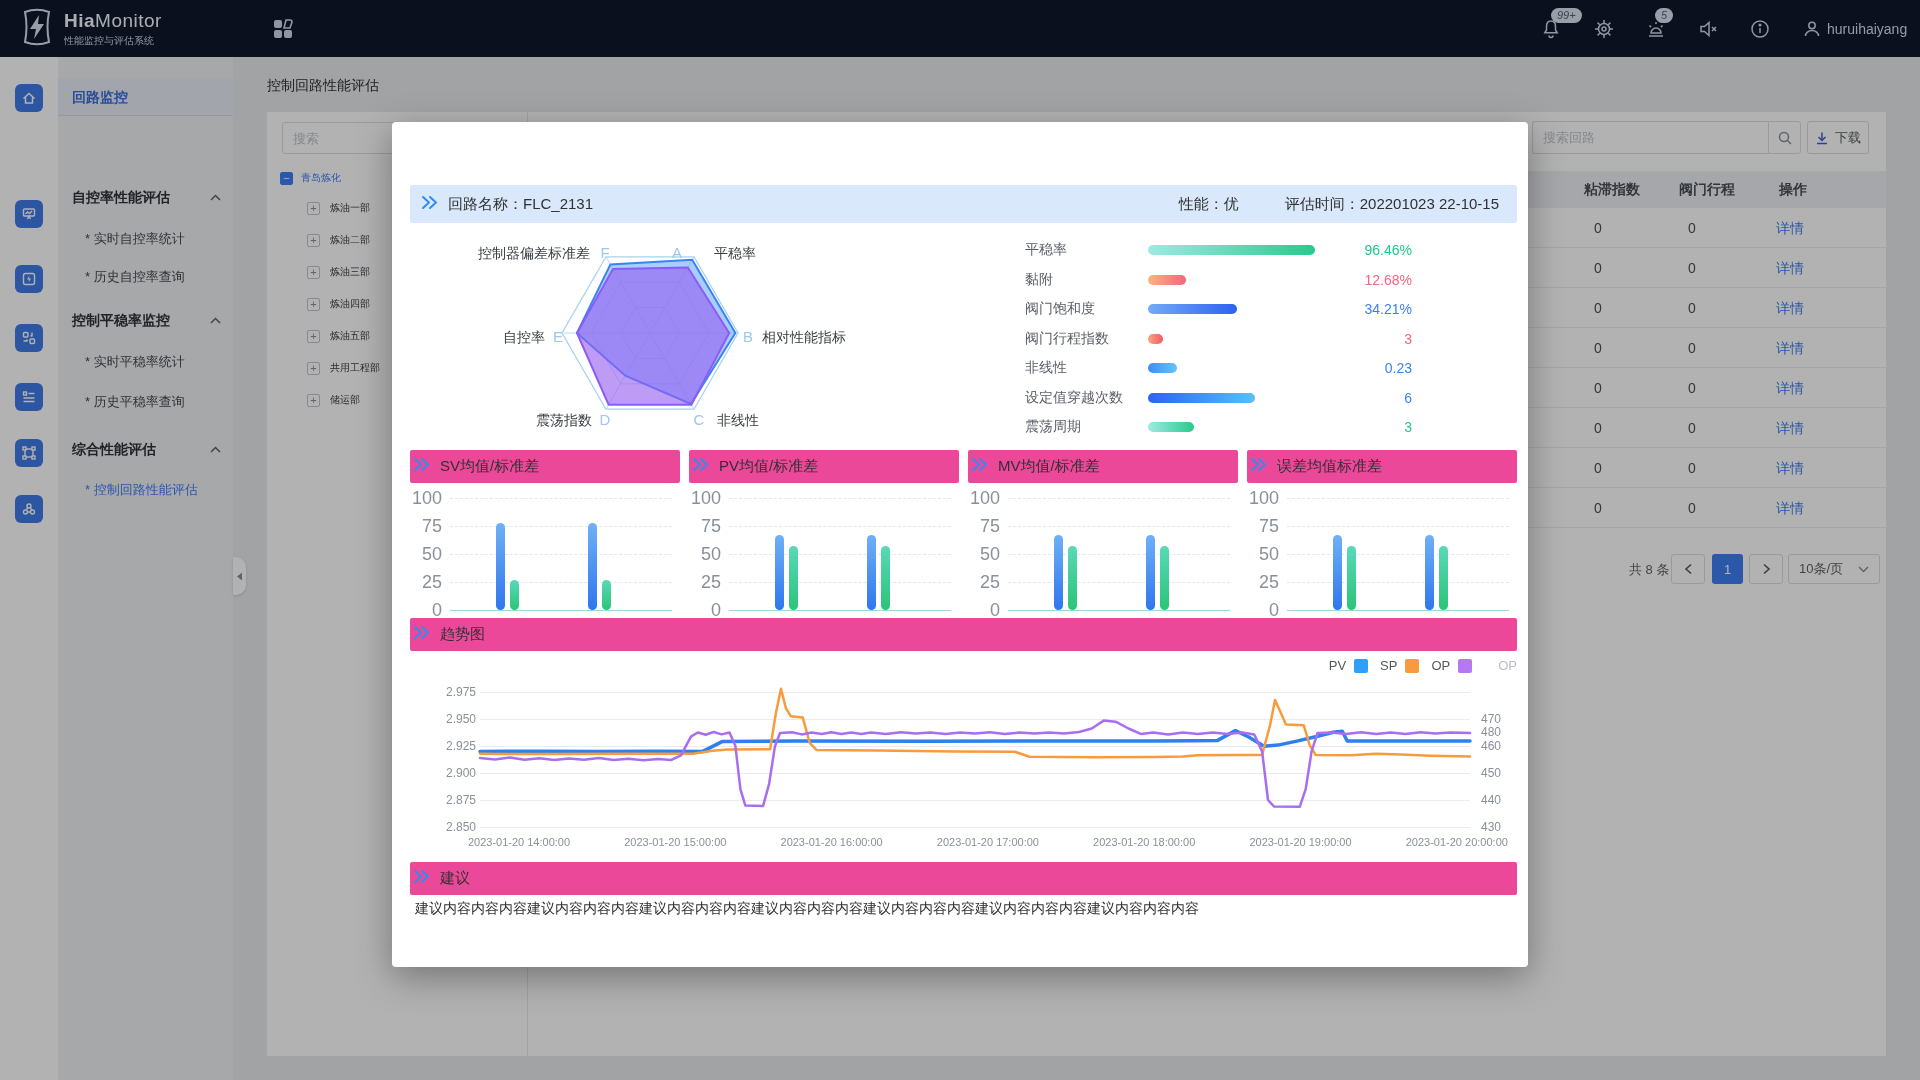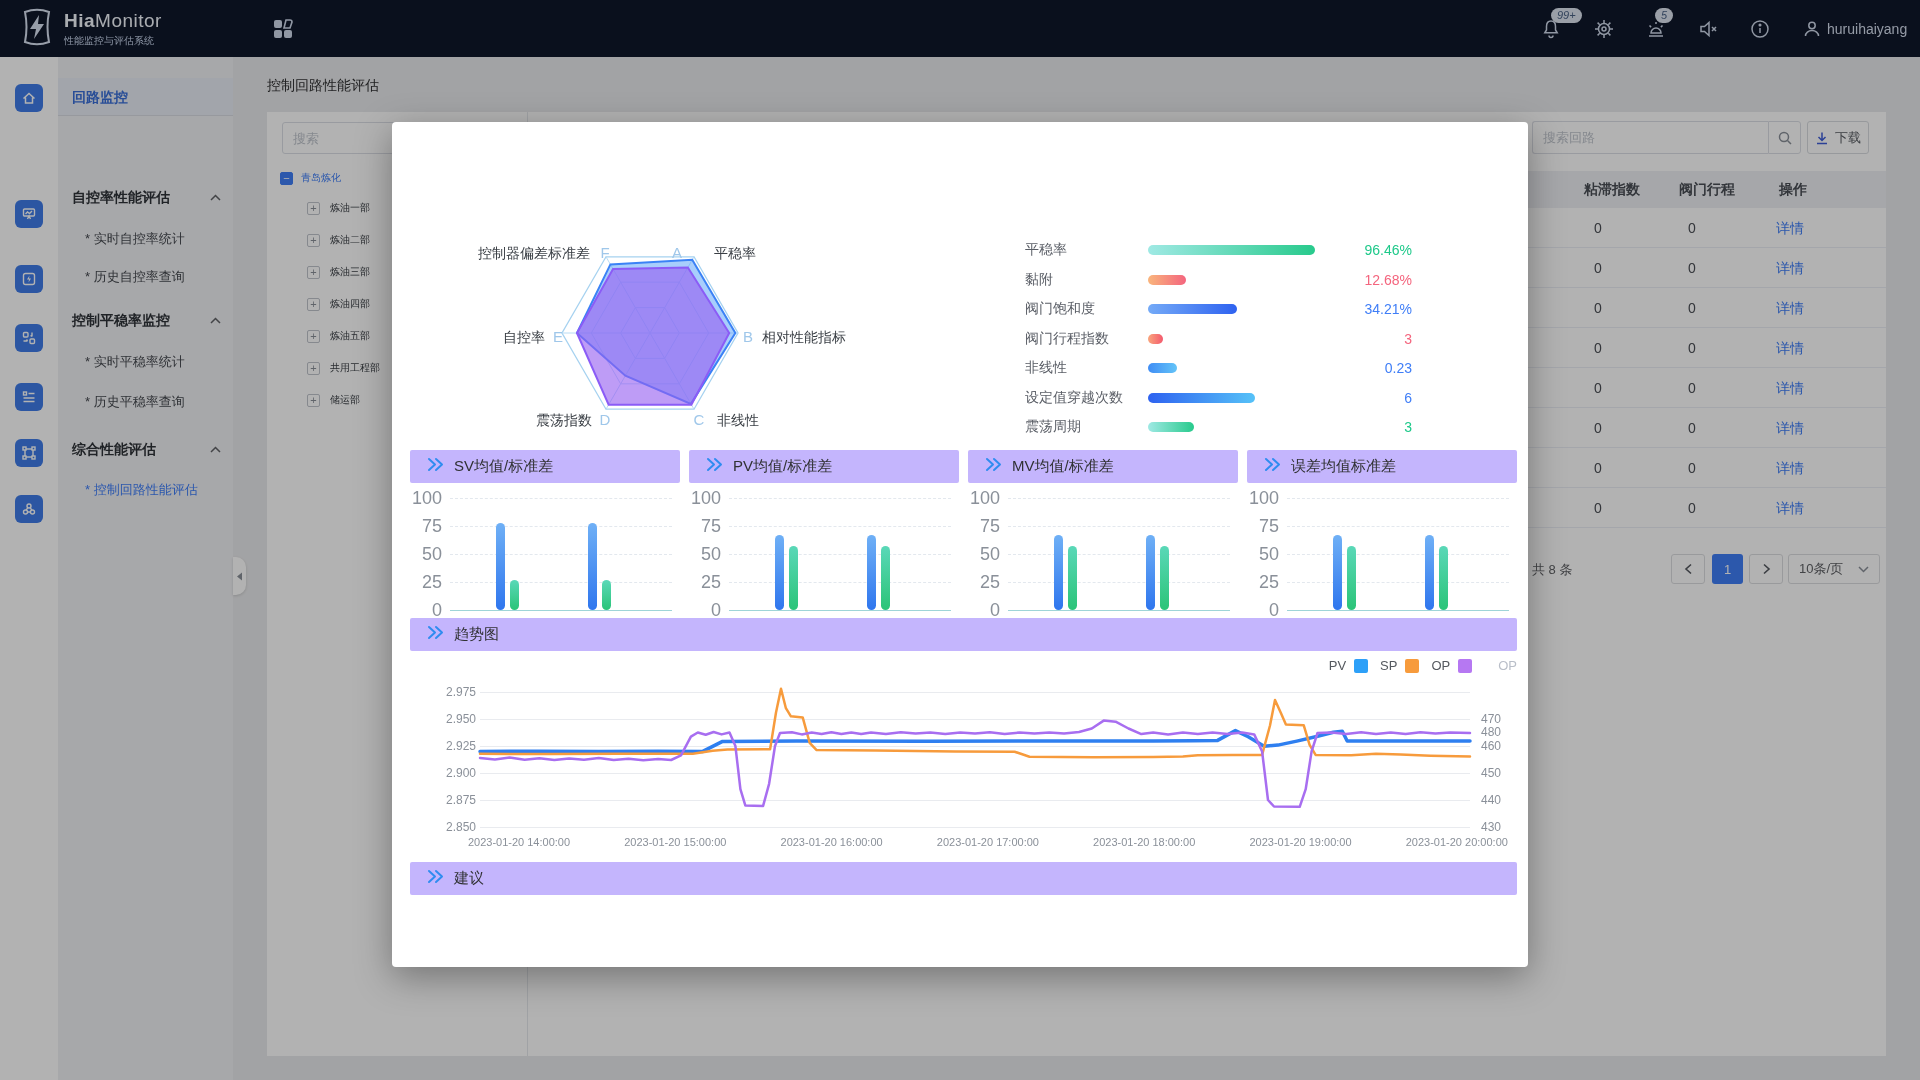--- a/index.html
+++ b/index.html
@@ -41,31 +41,31 @@
 
 .loop-search{position:absolute;left:1532px;top:121px;width:236px;height:33px;border:1px solid #dcdfe6;border-right:none;border-radius:3px 0 0 3px;background:#fff;font-size:13px;padding:0 10px;color:#606266}
 .loop-search::placeholder{color:#bfc4cc}
 .search-btn{position:absolute;left:1768px;top:121px;width:33px;height:33px;border:1px solid #dcdfe6;border-radius:0 3px 3px 0;background:#fff;display:flex;align-items:center;justify-content:center;color:#8a9099}
 .dl-btn{position:absolute;left:1807px;top:121px;width:62px;height:33px;border:1px solid #d9dce0;border-radius:3px;background:#fff;display:flex;align-items:center;justify-content:center;gap:6px;font-size:13px;color:#55595f}
 .thead{position:absolute;left:543px;top:171px;width:1343px;height:37px;background:#eef0f4}
 .thcell{position:absolute;top:0;height:37px;line-height:37px;font-size:14px;font-weight:700;color:#4a4e55;text-align:center}
 .trowline{position:absolute;left:543px;width:1343px;height:40px;border-bottom:1px solid #ebeef5;background:#fff}
 .tcell{position:absolute;top:0;height:40px;line-height:40px;font-size:14px;color:#4a4e55;text-align:center}
 .tlink{color:#3f7ef7}
-.pag-total{position:absolute;left:1532px;top:561px;font-size:13px;color:#606266}
+.pag-total{position:absolute;left:1629px;top:561px;font-size:13px;color:#606266}
 .pag-btn{position:absolute;top:554px;height:30px;border:1px solid #dcdde0;border-radius:3px;background:#fff;display:flex;align-items:center;justify-content:center;color:#55595f}
 .pag-active{position:absolute;left:1712px;top:554px;width:31px;height:30px;border-radius:3px;background:#3f7ef7;color:#fff;font-size:13px;display:flex;align-items:center;justify-content:center}
 .pag-size{position:absolute;left:1788px;top:554px;width:92px;height:30px;border:1px solid #dcdde0;border-radius:3px;background:#fff;font-size:13px;color:#606266;display:flex;align-items:center;justify-content:space-between;padding:0 10px}
 
 .overlay{position:absolute;left:0;top:0;width:1920px;height:1080px;background:rgba(0,0,0,.30);z-index:50}
 .modal{position:absolute;left:392px;top:122px;width:1136px;height:845px;background:#fff;border-radius:4px;z-index:60;box-shadow:0 10px 36px rgba(0,0,0,.35)}
 .modal-head{position:absolute;left:0;top:0;width:1136px;height:48px;background:#4285f4;border-radius:4px 4px 0 0}
 .modal-title{position:absolute;left:32px;top:13px;font-size:18px;color:#fff}
 .modal-close{position:absolute;left:1095px;top:15px;width:18px;height:18px;color:#fff}
-.band{position:absolute;left:18px;height:33px;background:#c4b5fd;border-radius:2px;display:flex;align-items:center;gap:10px;padding-left:16px}
+.band{position:absolute;left:18px;height:33px;background:#ec4899;border-radius:2px;display:flex;align-items:center;gap:10px;padding-left:2px}
 .band .bt{font-size:15px;font-weight:500;color:#303133}
 .info-band{position:absolute;left:18px;top:63px;width:1107px;height:38px;background:#d9e8fa;border-radius:2px;display:flex;align-items:center;padding:0 10px;font-size:15px;color:#303133}
 .info-right{margin-left:auto;display:flex;gap:46px;padding-right:8px}
 
 .mlabel{position:absolute;left:633px;width:120px;font-size:14px;color:#5a5e66;transform:translateY(-50%)}
 .mbar{position:absolute;left:756px;height:10px;border-radius:5px;transform:translateY(-50%)}
 .mval{position:absolute;left:925px;width:95px;text-align:right;font-size:14px;font-weight:500;transform:translateY(-50%)}
 
 .bchart{position:absolute;top:361px;width:270px;height:140px}
 .btick{position:absolute;left:0;width:32px;text-align:right;font-size:18px;color:#8a9099;transform:translateY(-50%)}
@@ -330,20 +330,33 @@
       <svg width="11" height="7" viewBox="0 0 11 7" fill="none" stroke="#8a9099" stroke-width="1.5">
           <path d="M1 1 L5.5 5.5 L10 1"></path>
         </svg>
     </div>
   </main>
 
   <div class="overlay"></div>
 
   <div class="modal">
 
+    <div class="info-band">
+      <span style="margin-right:10px">
+        <svg width="18" height="15" viewBox="0 0 18 15" fill="none" stroke="#2f8cf0" stroke-width="2" stroke-linecap="round" stroke-linejoin="round">
+            <path d="M3 2 L9 7.5 L3 13"></path>
+            <path d="M10 2 L16 7.5 L10 13"></path>
+          </svg>
+      </span>
+      <span>回路名称：FLC_2131</span>
+      <span class="info-right">
+        <span>性能：优</span>
+        <span>评估时间：202201023 22-10-15</span>
+      </span>
+    </div>
 
     <svg id="radar" style="position:absolute;left:20px;top:96px" width="560" height="240">
         <polygon points="282,38.7897644669694 326,115 282,191.21023553303058 193.99999999999994,191.21023553303058 150,114.99999999999999 194.00000000000003,38.78976446696939" fill="none" stroke="#a6d2f0" stroke-width="1.3"></polygon>
         <polygon points="267.348,64.16777289946859 296.696,115 267.348,165.8322271005314 208.652,165.83222710053138 179.304,114.99999999999999 208.65200000000002,64.16777289946859" fill="none" stroke="#b9dcf4" stroke-width="1"></polygon>
         <polygon points="252.65200000000002,89.62199156750081 267.304,115 252.65200000000002,140.3780084324992 223.34799999999998,140.37800843249917 208.696,115 223.348,89.6219915675008" fill="none" stroke="#b9dcf4" stroke-width="1"></polygon>
         <line x1="238" y1="115" x2="282" y2="38.7897644669694" stroke="#b9dcf4" stroke-width="1"></line>
         <line x1="238" y1="115" x2="326" y2="115" stroke="#b9dcf4" stroke-width="1"></line>
         <line x1="238" y1="115" x2="282" y2="191.21023553303058" stroke="#b9dcf4" stroke-width="1"></line>
         <line x1="238" y1="115" x2="193.99999999999994" y2="191.21023553303058" stroke="#b9dcf4" stroke-width="1"></line>
         <line x1="238" y1="115" x2="150" y2="114.99999999999999" stroke="#b9dcf4" stroke-width="1"></line>
@@ -537,14 +550,15 @@
 
     <div class="band" style="top:740px;width:1107px">
       <span>
         <svg width="18" height="15" viewBox="0 0 18 15" fill="none" stroke="#2f8cf0" stroke-width="2" stroke-linecap="round" stroke-linejoin="round">
             <path d="M3 2 L9 7.5 L3 13"></path>
             <path d="M10 2 L16 7.5 L10 13"></path>
           </svg>
       </span>
       <span class="bt">建议</span>
     </div>
+    <div class="sugg">建议内容内容内容建议内容内容内容建议内容内容内容建议内容内容内容建议内容内容内容建议内容内容内容建议内容内容内容</div>
   </div>
 </div>
 
 </body></html>

